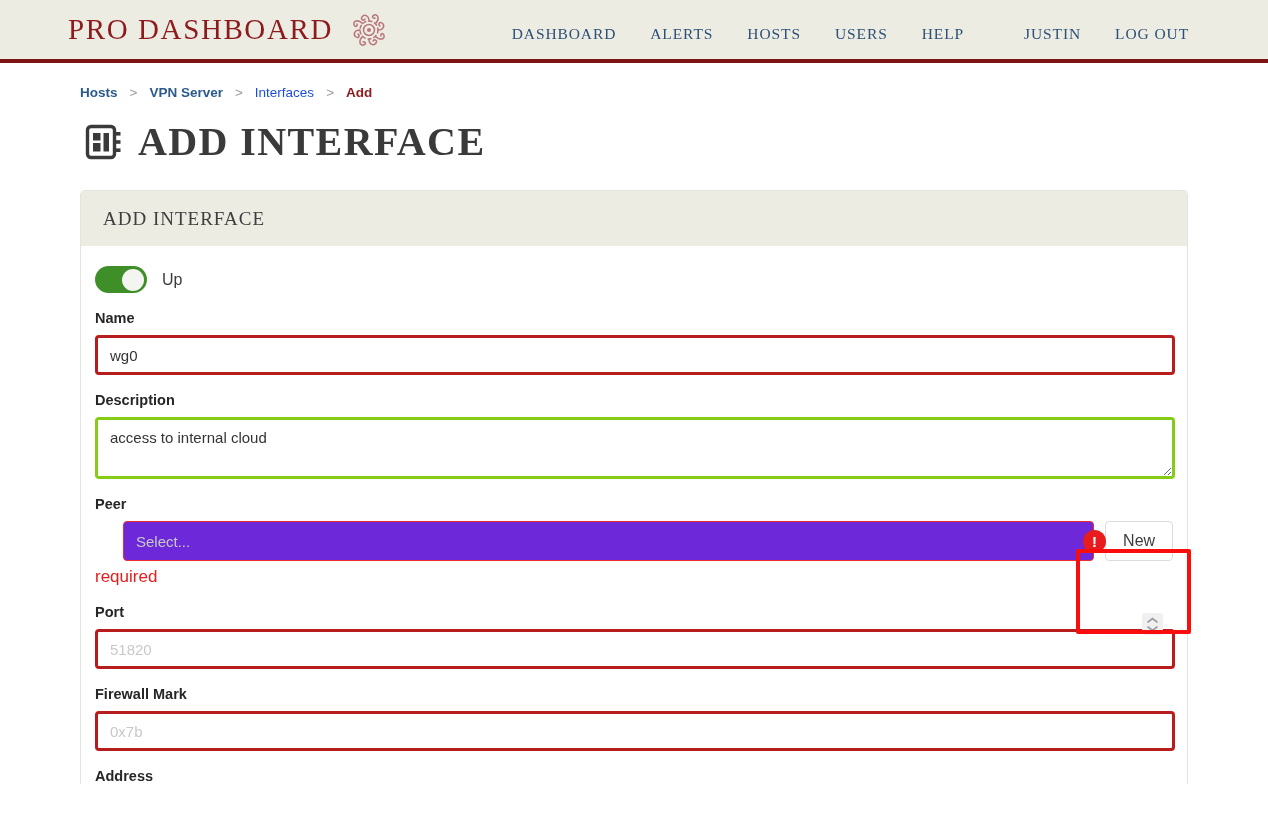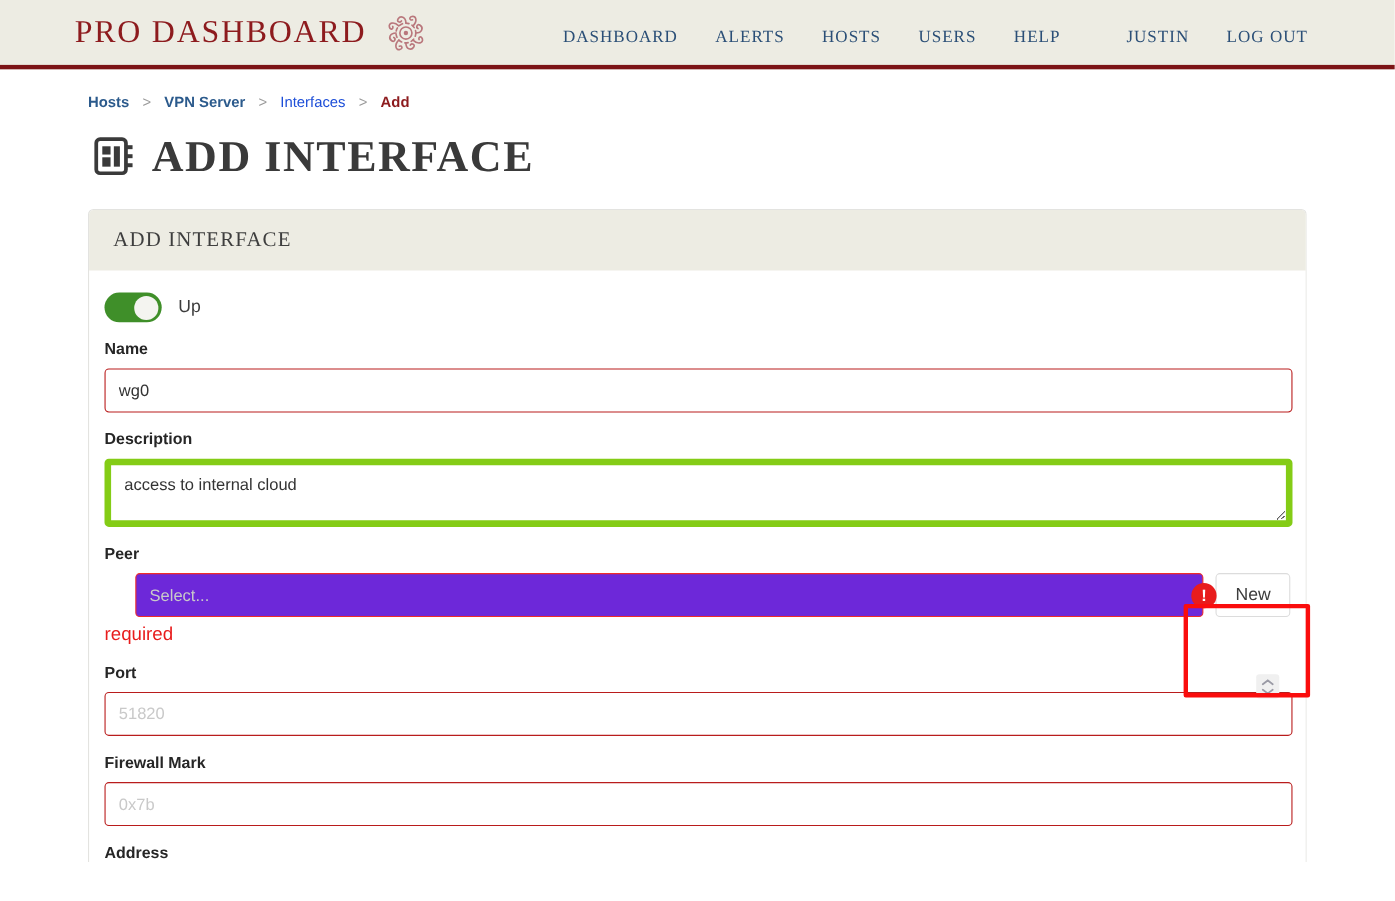--- a/index.html
+++ b/index.html
@@ -116,35 +116,35 @@
   }
   .txt-input {
     display: block;
     width: 1080px;
     height: 40px;
     padding: 8px 12px;
     font-size: 15px;
     font-family: "Liberation Sans", sans-serif;
     color: #333333;
     background: #ffffff;
-    border: 1px solid #b91c1c;
+    border: 3px solid #b91c1c;
     border-radius: 4px;
     outline: none;
   }
   .txt-input::placeholder { color: #c9c9c9; }
   .txt-area {
     display: block;
     width: 1080px;
     height: 62px;
     padding: 9px 12px;
     font-size: 15px;
     font-family: "Liberation Sans", sans-serif;
     color: #333333;
     background: #ffffff;
-    border: 6px solid #84cc16;
+    border: 3px solid #84cc16;
     border-radius: 4px;
     outline: none;
     resize: vertical;
   }
 
   
   .toggle {
     width: 52px; height: 27px;
     background: #3f8f29;
     border-radius: 14px;

